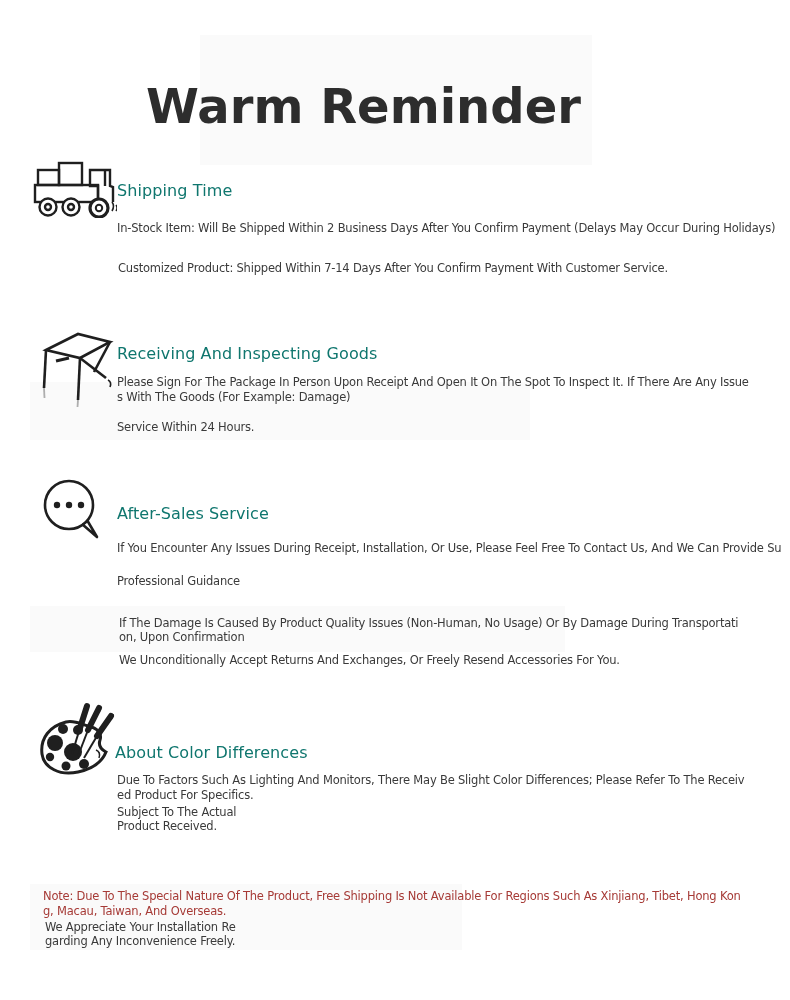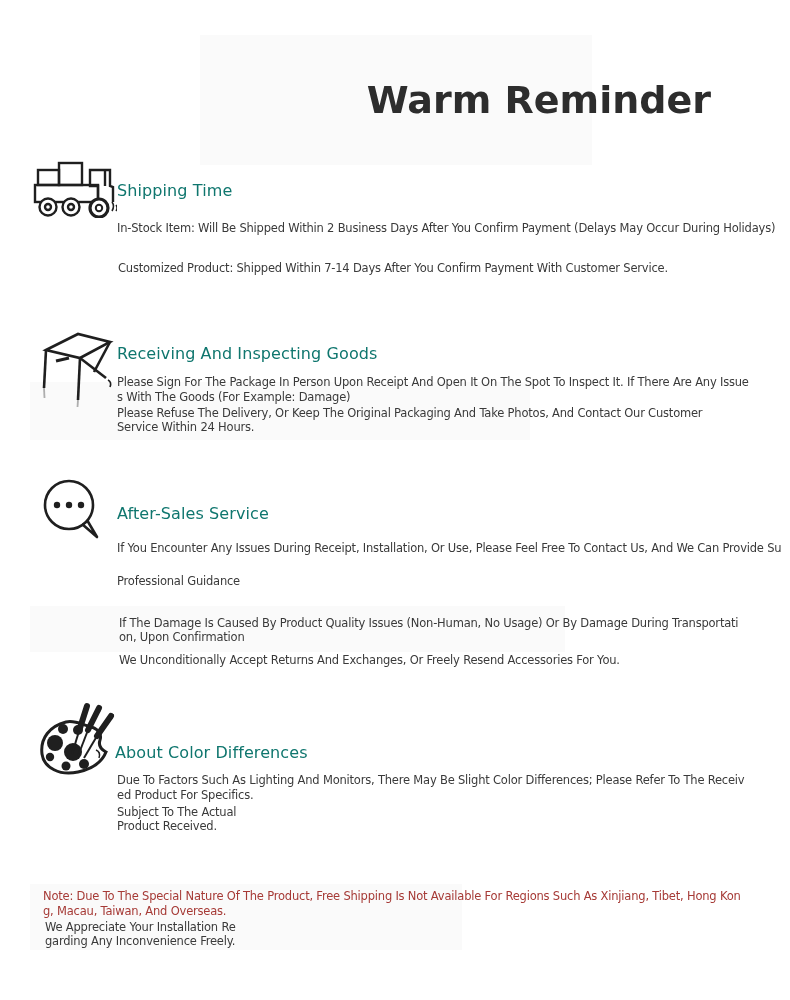--- a/index.html
+++ b/index.html
@@ -1,20 +1,20 @@
 <!DOCTYPE html>
 <html><head>
 <meta charset="utf-8">
 <style>
   html,body{margin:0;padding:0;}
   .page{position:relative;width:790px;height:1000px;background:#ffffff;overflow:hidden;
         font-family:"DejaVu Sans","Liberation Sans",sans-serif;}
   .patch{position:absolute;background:#fafafa;z-index:0;}
-  .title{position:absolute;left:0;top:78px;width:711px;text-align:right;z-index:2;
-         font-size:38px;font-weight:bold;color:#2d2d2d;letter-spacing:0px;text-indent:16px;}
+  .title{position:absolute;left:0;top:78px;width:711px;text-align:center;z-index:2;
+         font-size:48px;font-weight:bold;color:#2d2d2d;letter-spacing:0px;text-indent:16px;}
   .h{position:absolute;z-index:2;font-size:16px;color:#0f766e;white-space:nowrap;letter-spacing:.1px;}
   .line{position:absolute;z-index:2;font-size:11.5px;color:#3a3a3a;white-space:nowrap;letter-spacing:-.2px;}
   .line.red{color:#a63a36;}
   .icon{position:absolute;z-index:1;}
   svg{display:block;}
 </style>
 </head>
 <body>
 
 <div class="page">
@@ -56,21 +56,20 @@
       <path d="M42 74 L41.5 81" stroke-opacity="0.35" stroke-width="1.8"></path>
       <line x1="20" y1="35" x2="33" y2="32" stroke-width="3"></line>
       <path d="M44 32 L70 52"></path>
       <path d="M74 16 L58 46"></path>
       <path d="M72 54 q4 2 2 7" stroke-width="1.6"></path>
     </svg>
   </div>
   <div class="h" style="left:117px;top:344px;">Receiving And Inspecting Goods</div>
   <div class="line" style="left:117px;top:375px;">Please Sign For The Package In Person Upon Receipt And Open It On The Spot To Inspect It. If There Are Any Issue</div>
   <div class="line" style="left:117px;top:390px;">s With The Goods (For Example: Damage)</div>
-  <div class="line" style="left:117px;top:406px;">Please Refuse The Delivery, Or Keep The Original Packaging And Take Photos, And Contact Our Customer</div>
   <div class="line" style="left:117px;top:420px;">Service Within 24 Hours.</div>
 
   <div class="icon" style="left:40px;top:478px;">
     <svg width="64" height="64" viewBox="0 0 64 64" fill="none" stroke="#1f1f1f" stroke-width="2.6">
       <circle cx="29" cy="27" r="24"></circle>
       <circle cx="17" cy="27" r="3.2" fill="#1f1f1f" stroke="none"></circle>
       <circle cx="29" cy="27" r="3.2" fill="#1f1f1f" stroke="none"></circle>
       <circle cx="41" cy="27" r="3.2" fill="#1f1f1f" stroke="none"></circle>
       <path d="M42 46 L57 59 L47 42" stroke-linejoin="round"></path>
     </svg>

